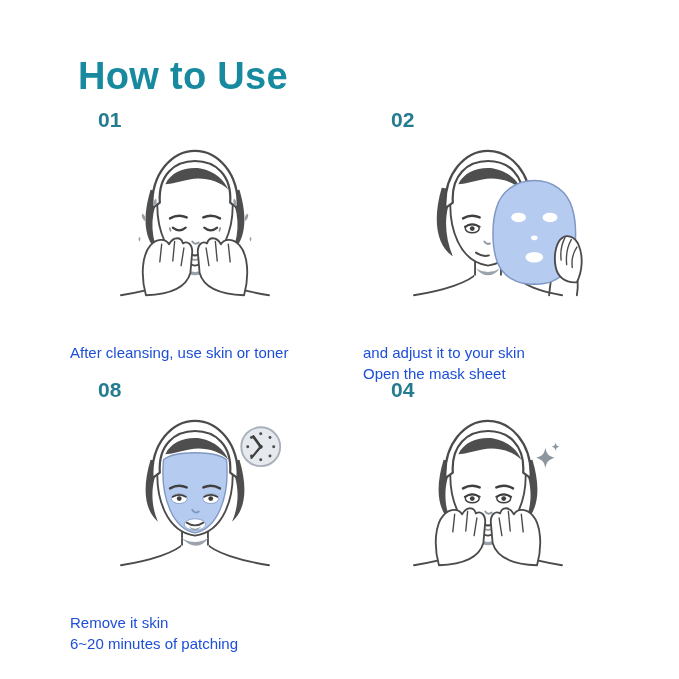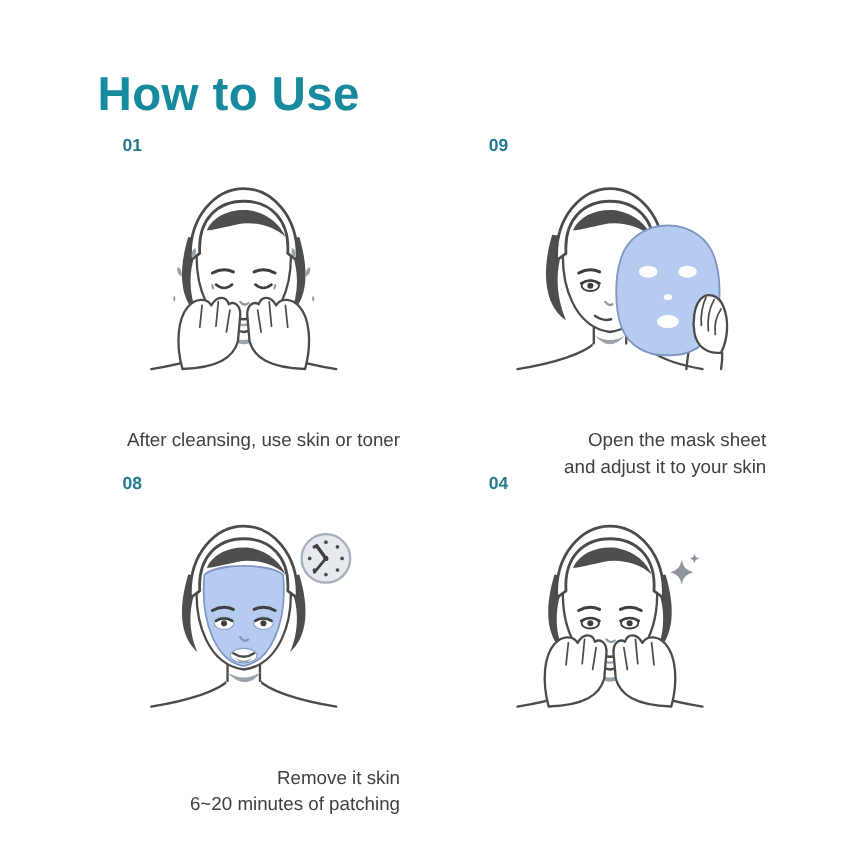--- a/index.html
+++ b/index.html
@@ -18,35 +18,35 @@
     color:#178a9f;
     letter-spacing:0.3px;
   }
   .step{position:absolute;width:250px;}
   .step-01{left:70px;top:108px;}
   .step-02{left:363px;top:108px;}
   .step-03{left:70px;top:378px;}
   .step-04{left:363px;top:378px;}
   .step-number{
     margin-left:28px;
-    font-size:14px;
+    font-size:21px;
     font-weight:600;
     color:#257c90;
     height:26px;
   }
   .illustration{
     display:block;
     width:212px;height:162px;
     margin:2px auto 4px auto;
   }
   .caption{
-    text-align:right;
+    text-align:left;
     font-size:15px;
     line-height:1.42;
-    color:#404040;
+    color:#1d4ed8;
     margin-top:44px;
   }
   .caption span{display:block;}
 </style>
 </head>
 <body>
 
 <div class="canvas">
 
   <div class="page-title">How to Use</div>
@@ -100,21 +100,21 @@
         <path transform="translate(50,114) scale(0.6)" d="M0,0 C2.2,-3.2 2.2,-6.5 0,-8.8 C-2.2,-6.5 -2.2,-3.2 0,0 Z"></path>
         <path transform="translate(170,114) scale(0.6)" d="M0,0 C2.2,-3.2 2.2,-6.5 0,-8.8 C-2.2,-6.5 -2.2,-3.2 0,0 Z"></path>
       </g>
     </svg>
     <div class="caption">
       <span>After cleansing, use skin or toner</span>
     </div>
   </div>
 
   <div class="step step-02">
-    <div class="step-number">09</div>
+    <div class="step-number">02</div>
     <svg class="illustration" viewBox="0 0 220 175">
 
       <g stroke="#4b4b4b" stroke-width="2" fill="none" stroke-linecap="round">
         <path d="M30,172 C62,167 90,158 98,148"></path>
         <path d="M190,172 C172,169 156,164 146,157"></path>
         <path d="M176,172 C177,162 178,154 180,147"></path>
         <path d="M206,172 C208,160 207,152 204,146"></path>
       </g>
 
       <path d="M60,56 C50,90 54,118 72,130 C62,106 62,80 74,58 Z" fill="#4e4e4e"></path>
@@ -147,22 +147,22 @@
         <ellipse cx="160" cy="110" rx="3.6" ry="2.6" fill="#ffffff"></ellipse>
         <ellipse cx="160" cy="131" rx="9.5" ry="5.6" fill="#ffffff"></ellipse>
       </g>
 
       <g>
         <path d="M206,158 C212,146 213,130 208,118 C204,108 194,105 188,112 C183,118 181,130 183,141 C185,152 193,159 206,158 Z" fill="#ffffff" stroke="#4b4b4b" stroke-width="2" stroke-linejoin="round"></path>
         <path d="M193,110 C190,116 188,126 189,134 M200,112 C196,119 194,129 195,139 M206,120 C202,126 200,134 201,142" stroke="#4b4b4b" stroke-width="1.5" fill="none" stroke-linecap="round"></path>
       </g>
     </svg>
     <div class="caption">
+      <span>and adjust it to your skin</span>
       <span>Open the mask sheet</span>
-      <span>and adjust it to your skin</span>
     </div>
   </div>
 
   <div class="step step-03">
     <div class="step-number">08</div>
     <svg class="illustration" viewBox="0 0 220 175">
 
       <g>
         <circle cx="181" cy="44" r="21" fill="#e6eaee" stroke="#a8b0bb" stroke-width="2"></circle>
         <g fill="#4b4b4b">

